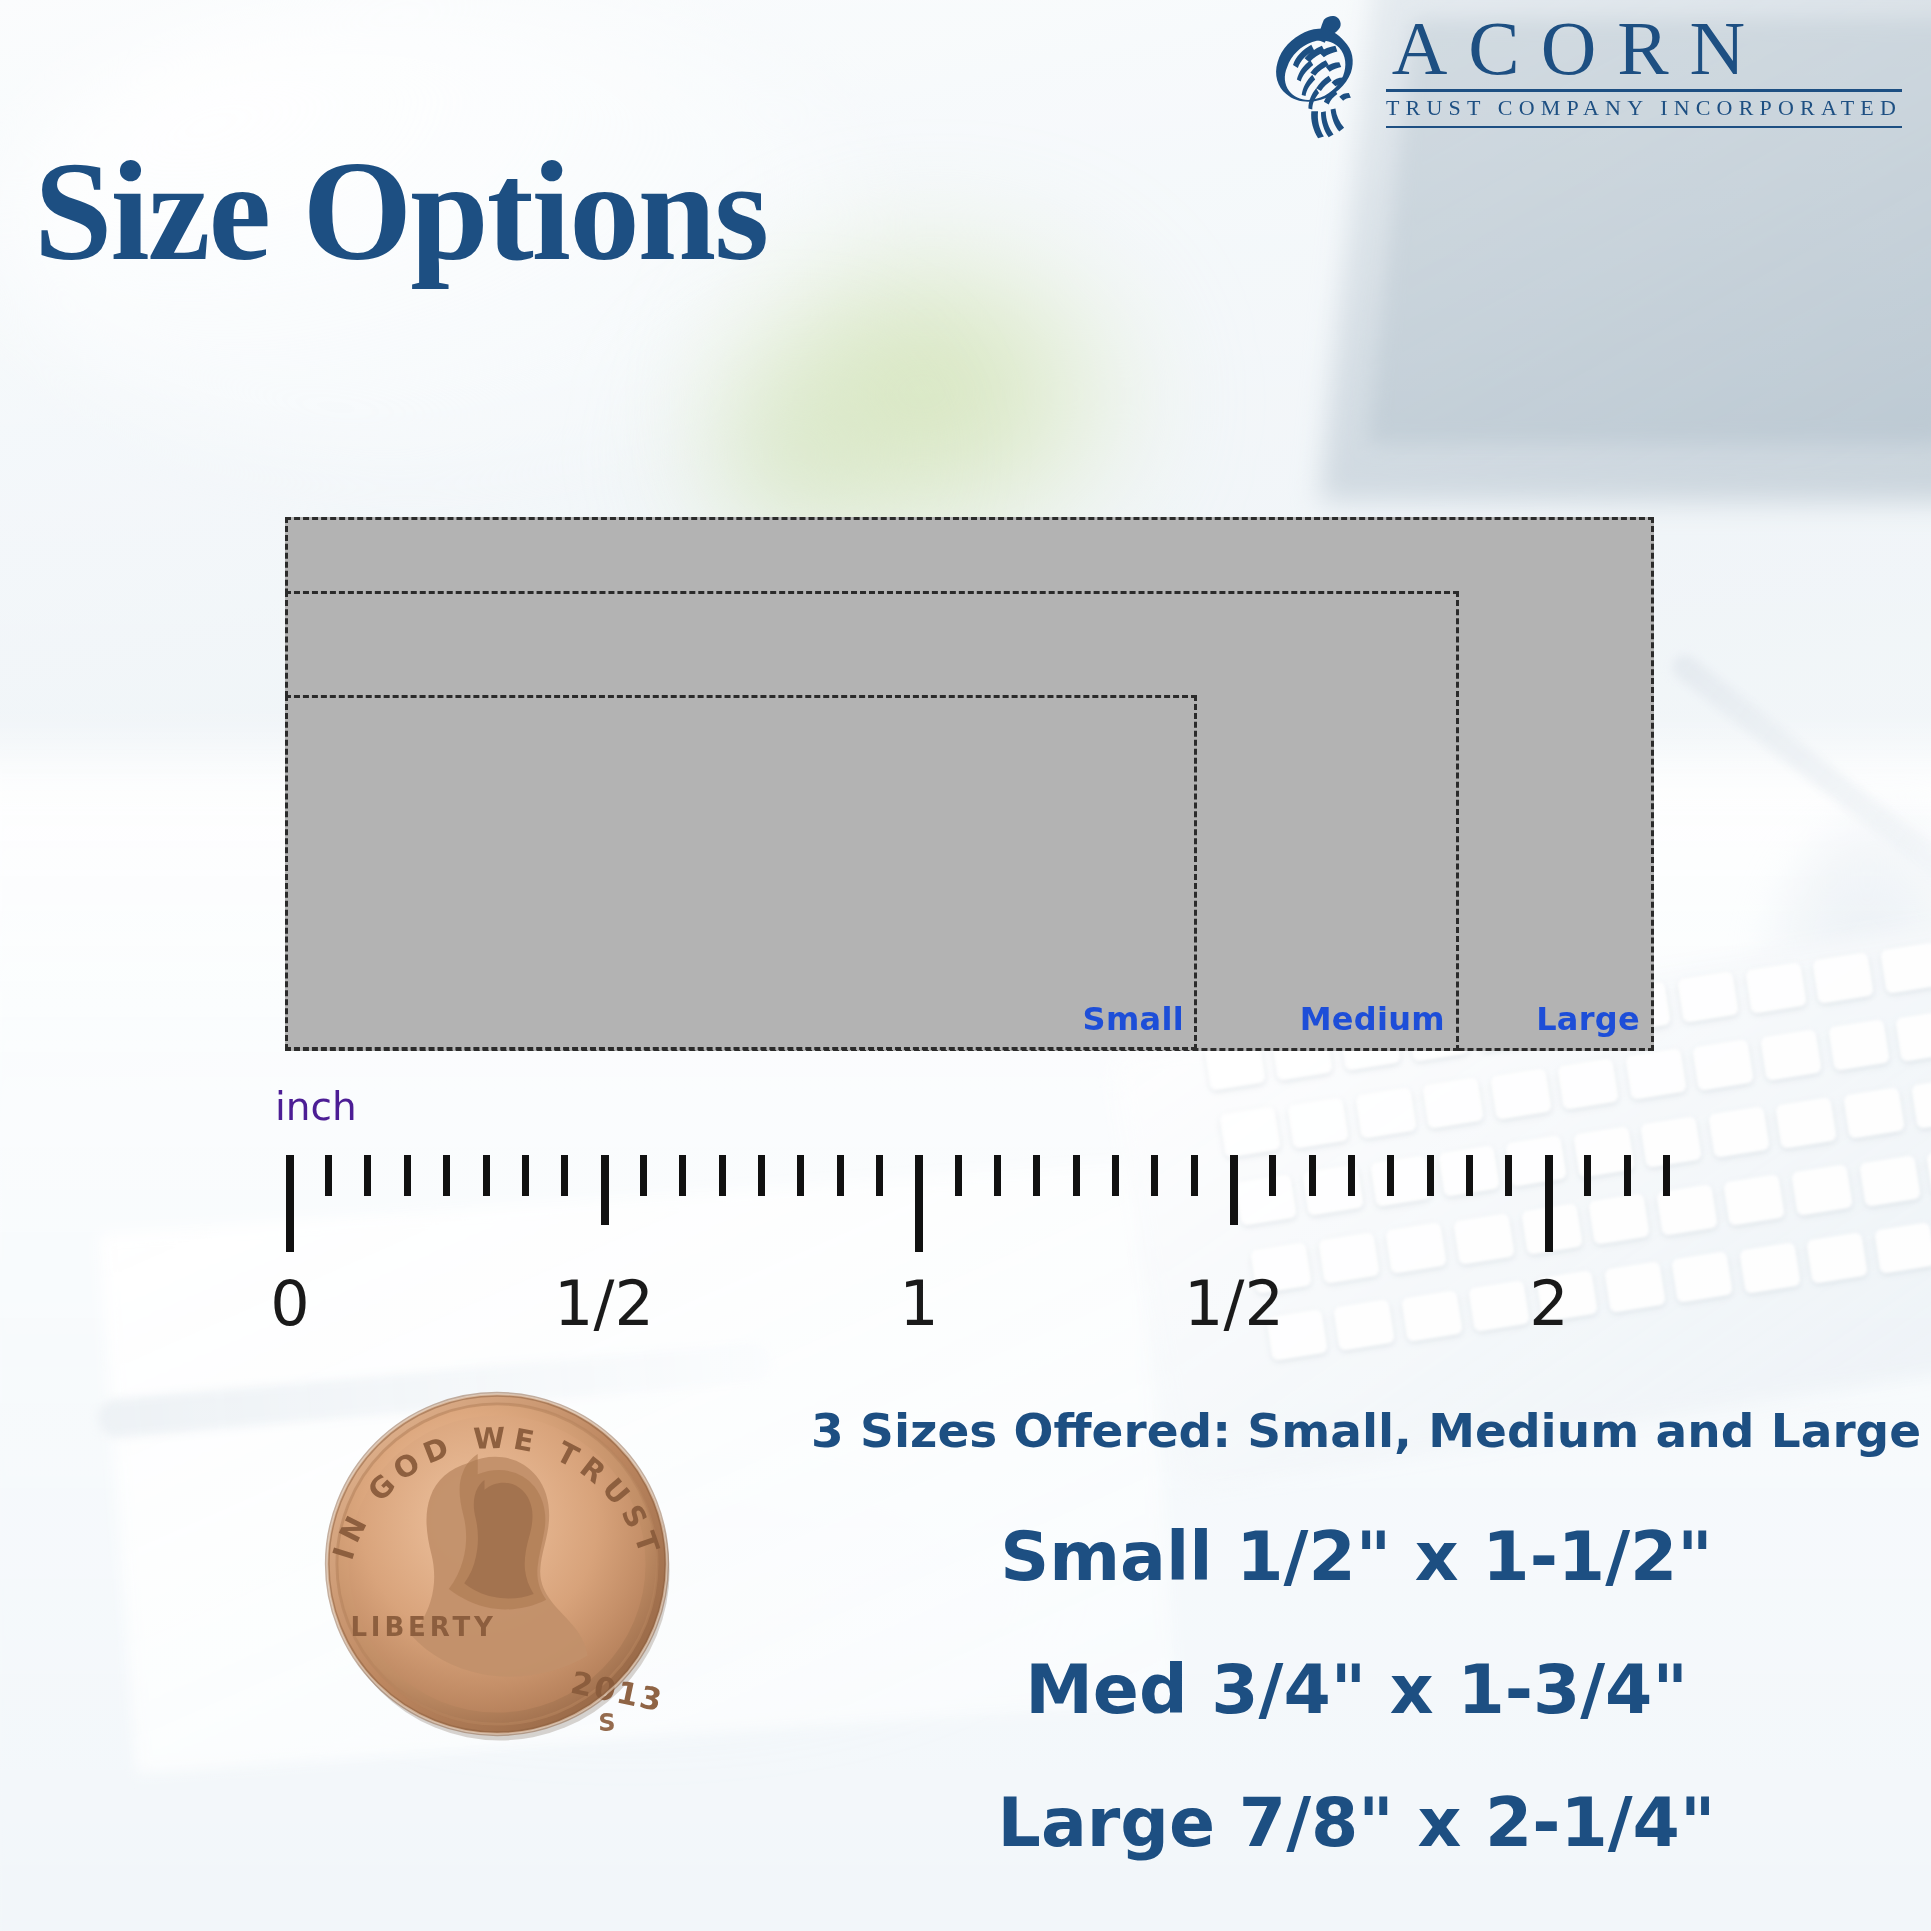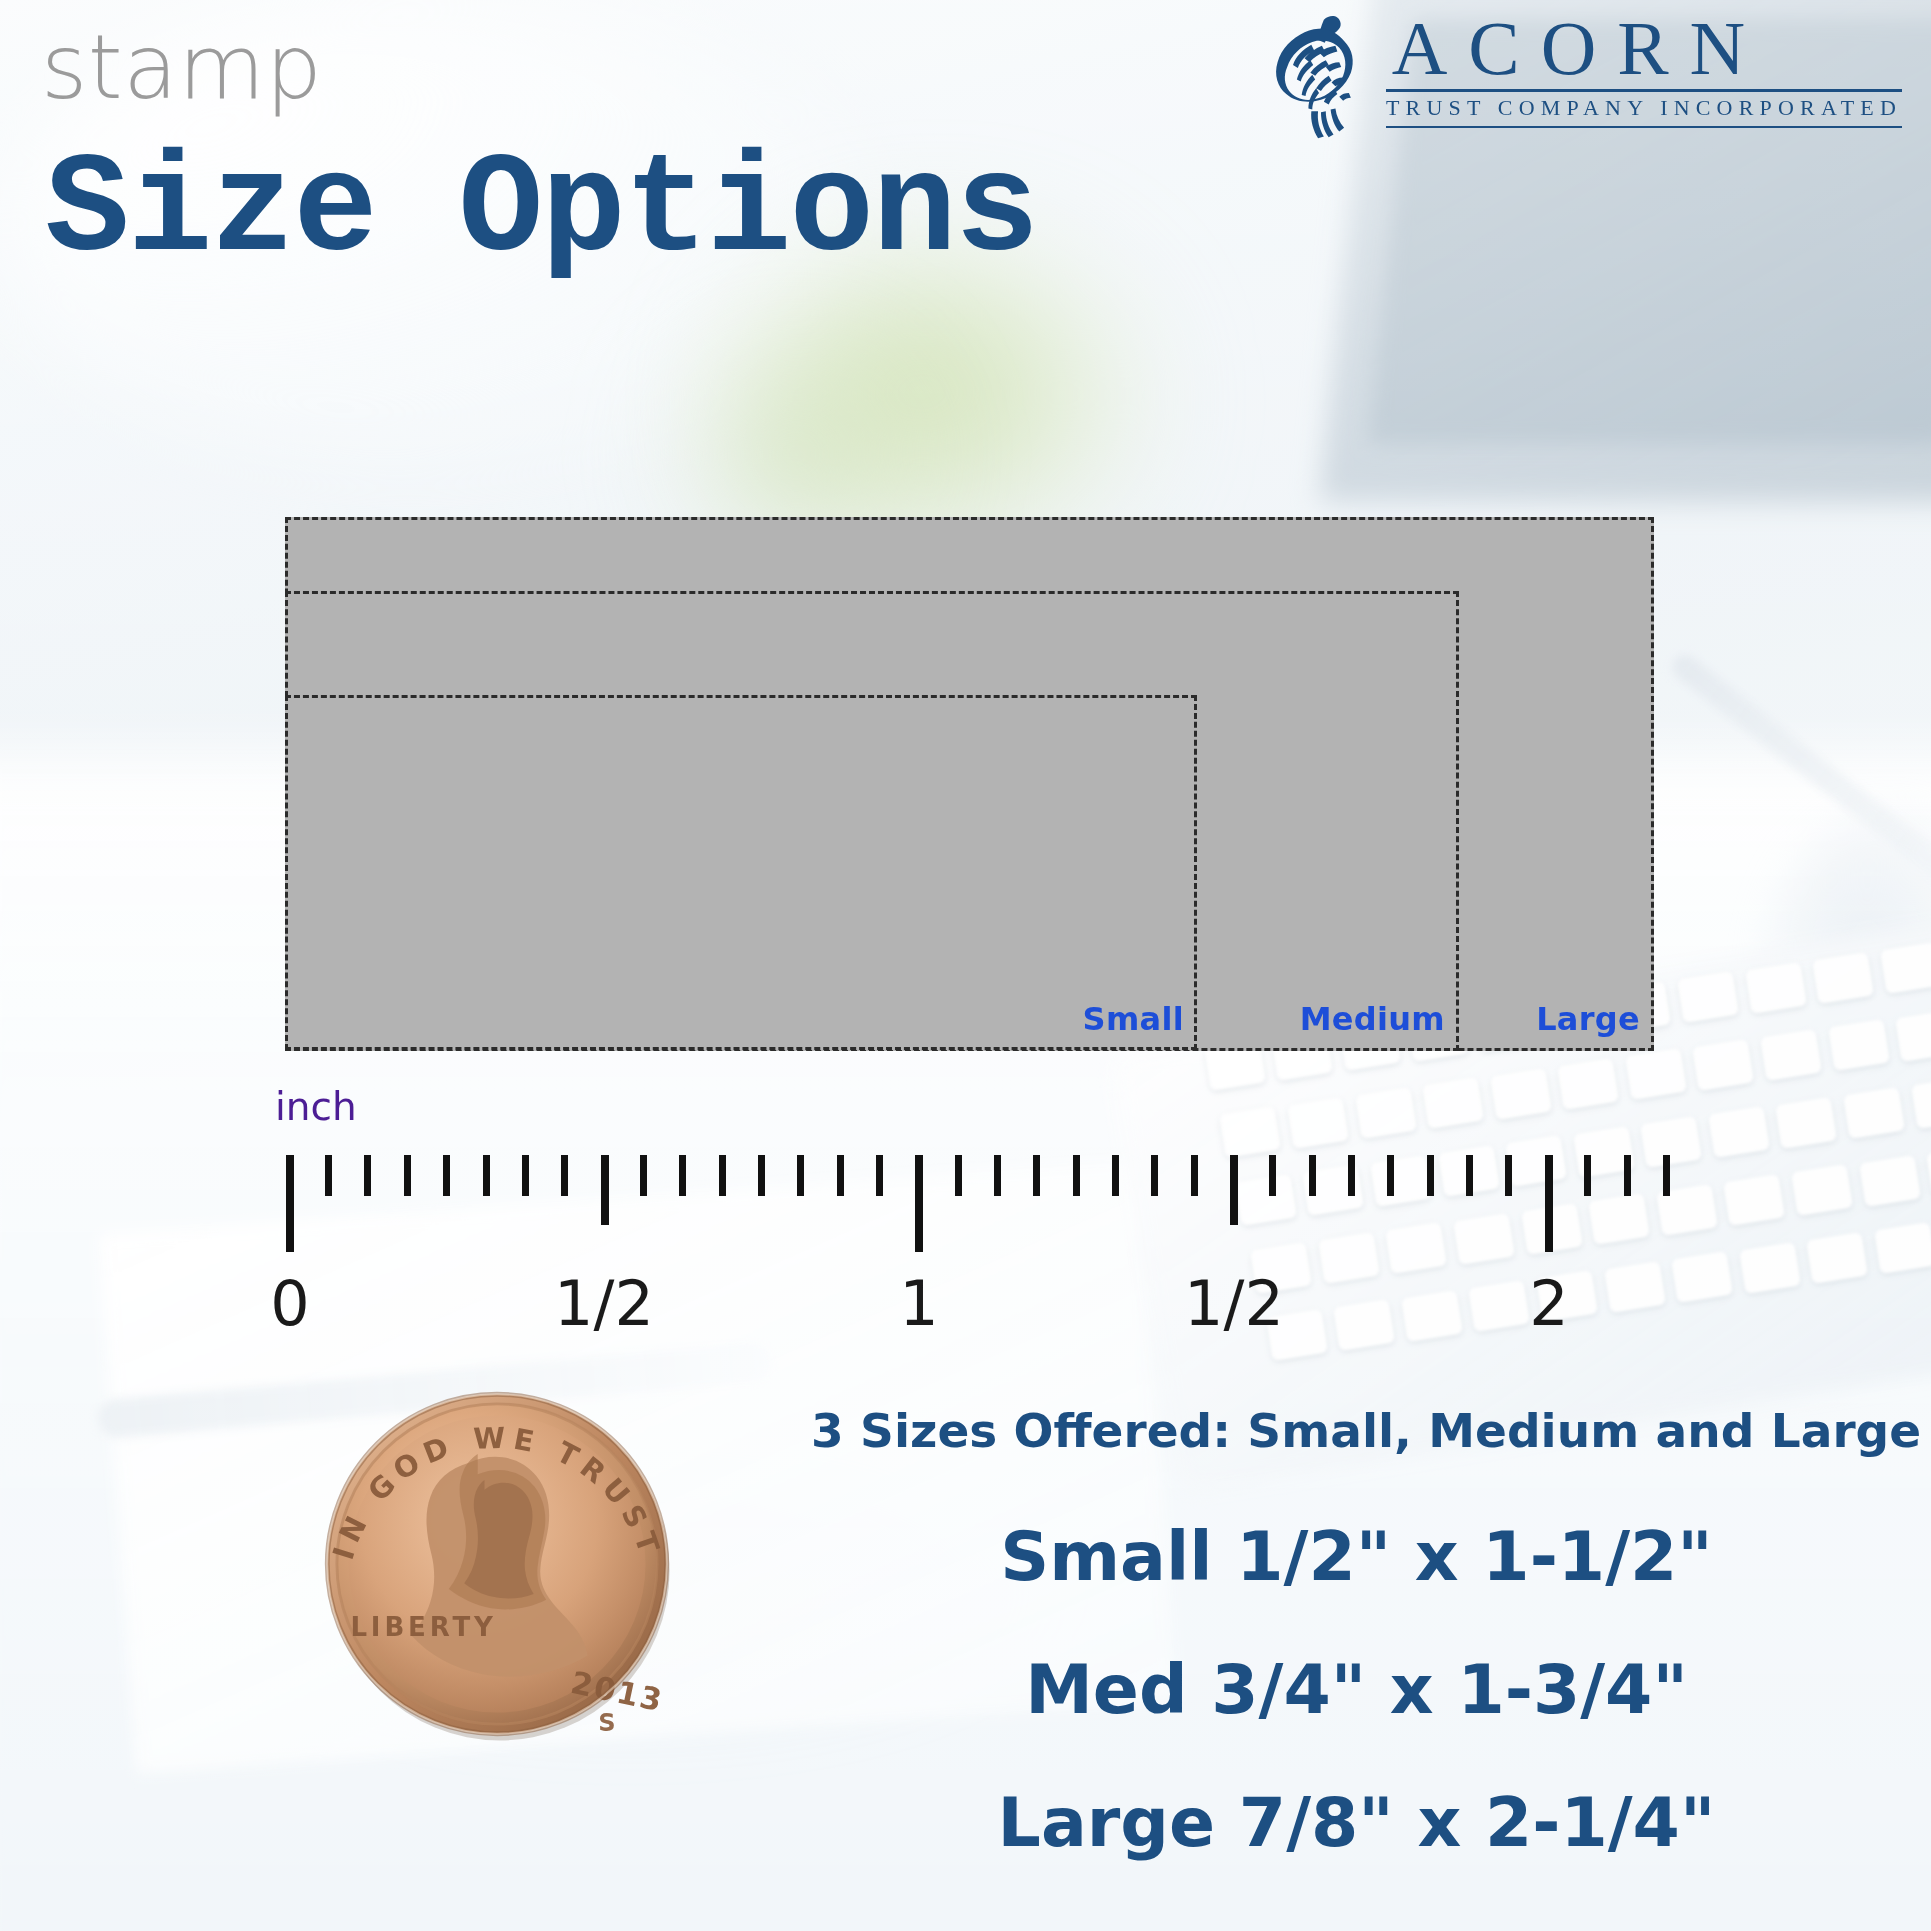--- a/index.html
+++ b/index.html
@@ -53,23 +53,23 @@
     background:radial-gradient(ellipse at 50% 50%,rgba(196,210,222,.45),rgba(255,255,255,0) 70%);filter:blur(33px);}
   .veil{position:absolute;inset:0;background:linear-gradient(180deg,rgba(255,255,255,.46),rgba(255,255,255,.30) 45%,rgba(255,255,255,.42));}
 
   
   .word-stamp{
     position:absolute;left:41px;top:23px;
     font-size:89px;line-height:1;color:#9b9b9b;font-weight:300;
     letter-spacing:0.5px;font-family:"DejaVu Sans",sans-serif;
   }
   .title{
-    position:absolute;left:45px;top:141px;
+    position:absolute;left:34px;top:141px;
     font-size:141px;line-height:1;color:#1d4f82;font-weight:bold;
-    letter-spacing:-1.9px;font-family:Liberation Mono, monospace;
+    letter-spacing:-1.9px;font-family:Liberation Serif, serif;
   }
 
   
   .logo{position:absolute;right:29px;top:11.6px;display:flex;align-items:flex-start;gap:12px;}
   .logo-mark{width:108px;height:135px;flex:0 0 auto;}
   .logo-text{display:flex;flex-direction:column;}
   .logo-word{
     font-family:"Liberation Serif",serif;color:#1d4f82;
     font-size:77px;line-height:.95;letter-spacing:21px;padding-left:5.8px;
   }
@@ -201,21 +201,20 @@
         <div class="key" style="left: 1539px; top: 1274px; width: 56px; height: 44px; transform: rotate(-9deg);"></div>
         <div class="key" style="left: 1607px; top: 1265px; width: 56px; height: 44px; transform: rotate(-9deg);"></div>
         <div class="key" style="left: 1674px; top: 1255px; width: 56px; height: 44px; transform: rotate(-9deg);"></div>
         <div class="key" style="left: 1742px; top: 1246px; width: 56px; height: 44px; transform: rotate(-9deg);"></div>
         <div class="key" style="left: 1809px; top: 1236px; width: 56px; height: 44px; transform: rotate(-9deg);"></div>
         <div class="key" style="left: 1877px; top: 1226px; width: 56px; height: 44px; transform: rotate(-9deg);"></div>
       </div>
     <div class="veil"></div>
   </div>
 
-  <div class="word-stamp">stamp</div>
   <div class="title">Size Options</div>
 
   <div class="logo">
     <svg class="logo-mark" viewBox="0 0 112 140">
       <g fill="#1d4f82">
         <path d="M60 8c6-6 15-5 17 2 2 6-3 10-8 13-4 2-7 5-8 9l-7-3c1-7 3-14 6-21z"></path>
         <path d="M59 17c-6 0-13 1-19 4C27 27 16 38 12 52c-4 13 0 26 9 33 9 8 23 10 36 6 14-4 26-15 31-28 4-12 2-24-7-33-6-7-14-12-22-13zM22 57c4-12 14-22 26-26 10-3 21-1 28 6 7 8 8 19 4 29-5 12-16 21-28 24-11 3-22 0-28-8-5-7-6-16-2-25z"></path>
         <path d="M28 55c3-9 10-16 19-21l3 6c-8 4-14 10-17 18zM40 48c5-6 11-10 18-13l3 6c-6 3-11 6-16 11zM55 42c5-4 11-6 17-7l2 6c-5 1-10 3-14 6zM32 70c2-8 7-15 14-20l3 5c-6 5-11 10-13 17zM46 63c4-6 10-10 16-13l3 5c-5 3-10 6-14 11zM62 57c4-3 9-5 14-5l2 5c-4 1-8 2-12 5zM37 86c1-8 5-15 11-21l3 5c-5 5-9 10-10 17zM52 79c3-5 8-10 13-13l3 5c-4 3-8 6-11 11zM68 73c3-3 7-5 12-5l2 5c-4 0-7 2-10 4zM44 100c0-8 3-15 8-21l3 5c-4 5-7 10-7 17zM60 93c2-5 6-10 11-13l3 5c-4 3-7 6-9 11zM76 88c3-3 6-4 10-4l2 5c-3 0-6 1-8 3z"></path>
         <path d="M47 103c-1 10 2 20 7 28l6-2c-5-8-7-17-6-26zM57 104c0 10 3 19 8 26l5-3c-5-7-8-15-8-24zM67 101c1 9 4 17 9 23l5-4c-5-6-8-12-9-20z"></path>
       </g>

